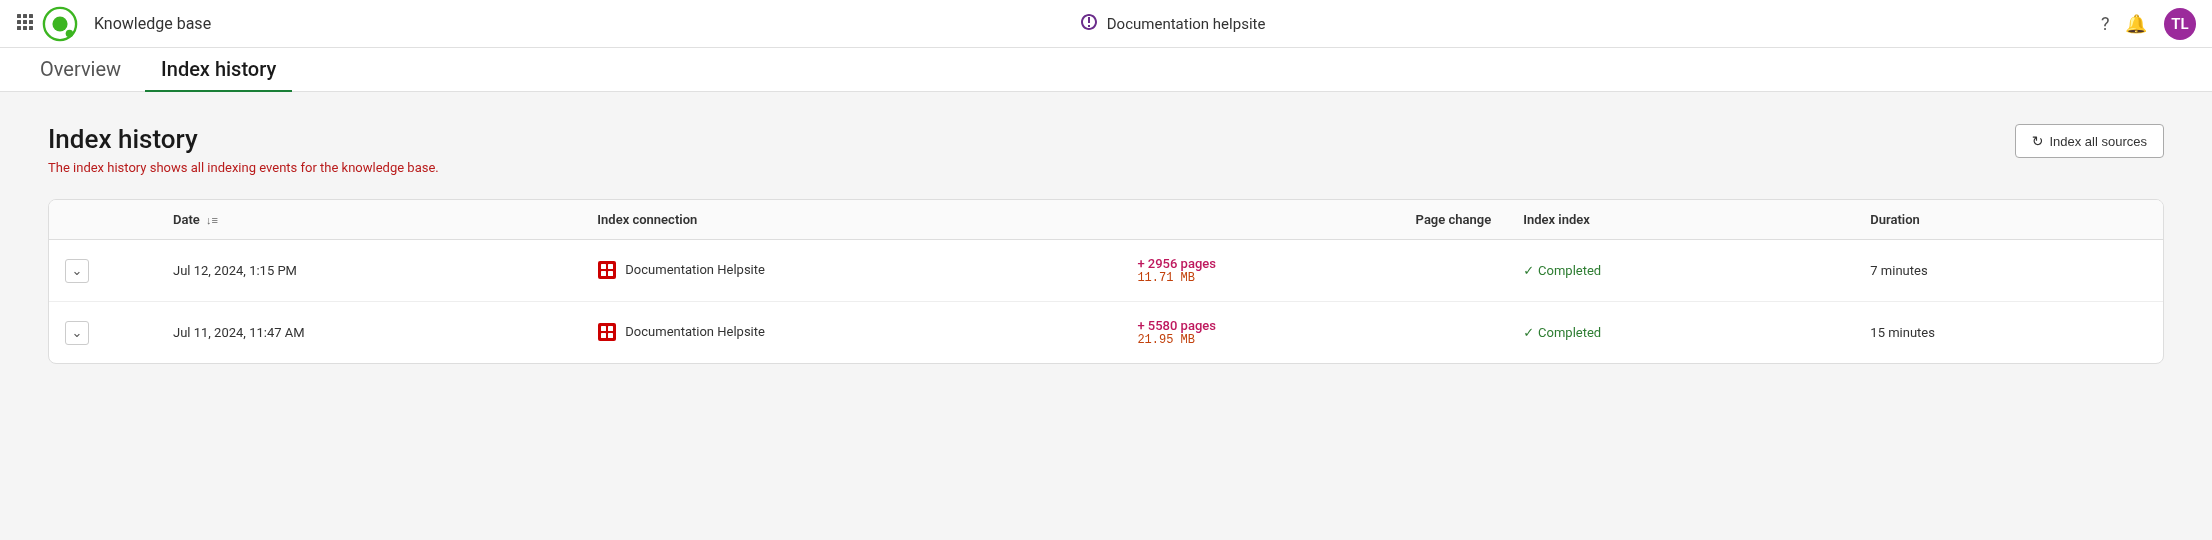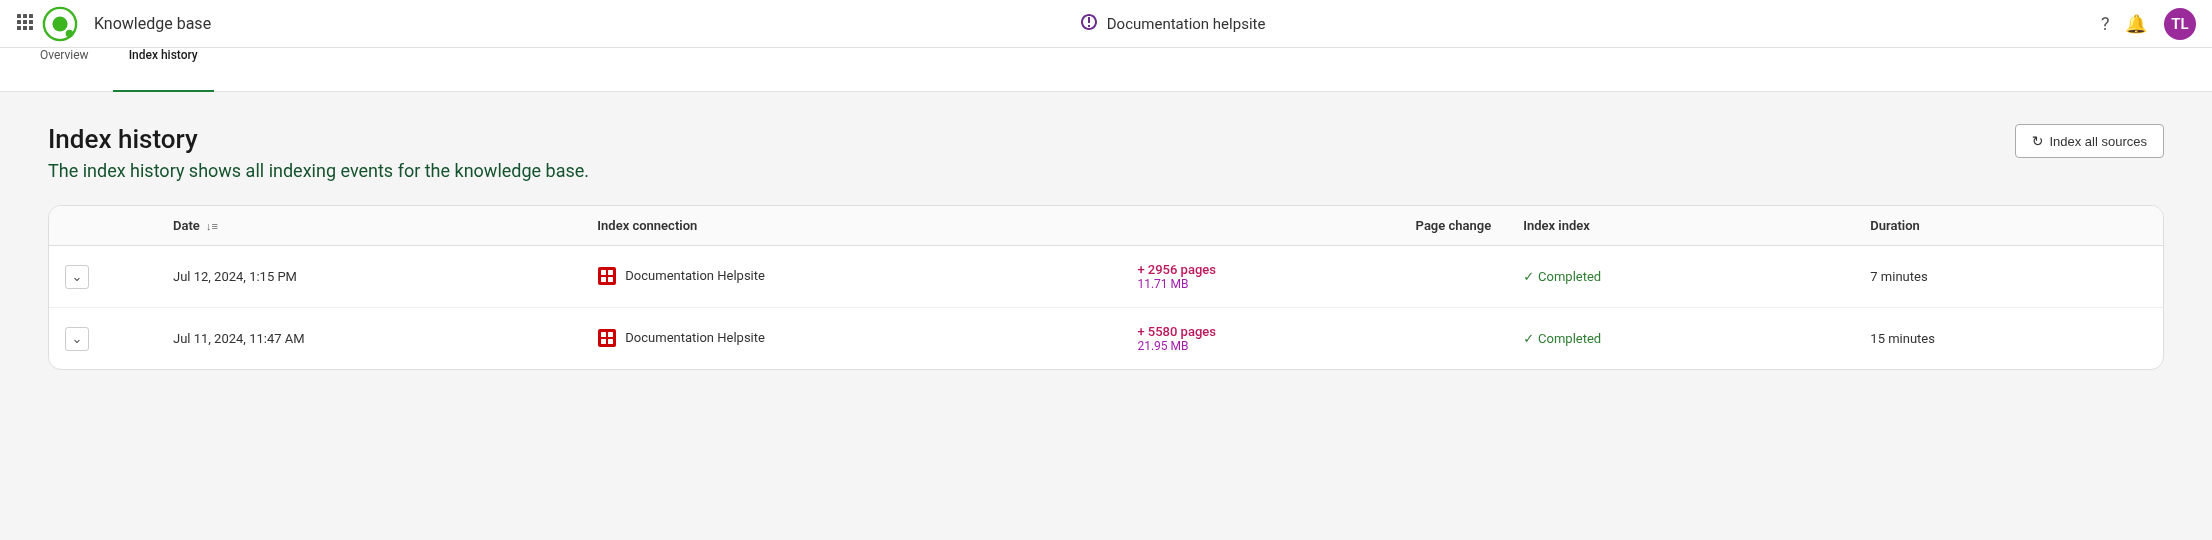--- a/index.html
+++ b/index.html
@@ -25,46 +25,46 @@
       display: flex; align-items: center; justify-content: center;
       font-size: 15px; font-weight: 600; cursor: pointer;
     }
 
     
     .sub-nav {
       display: flex; align-items: center; background: #fff;
       border-bottom: 1px solid #e0e0e0; padding: 0 24px; height: 44px;
     }
     .sub-nav-tab {
-      display: flex; align-items: flex-start; height: 44px;
-      padding: 0 16px; cursor: pointer; color: #555; font-size: 12px;
+      display: flex; align-items: center; height: 44px;
+      padding: 0 16px; cursor: pointer; color: #555; font-size: 20px;
       border-bottom: 2px solid transparent; margin-right: 8px;
     }
     .sub-nav-tab.active { color: #1a1a1a; border-bottom: 2px solid #1a7f37; font-weight: 500; }
 
     
     .main { background: #f5f5f5; padding: 32px 48px; min-height: calc(540px - 92px); }
 
     .page-header {
       display: flex; justify-content: space-between; align-items: flex-start;
       margin-bottom: 24px;
     }
     .page-title { font-size: 26px; font-weight: 500; color: #1a1a1a; margin-bottom: 6px; }
-    .page-subtitle { font-size: 18px; color: #14532d; }
+    .page-subtitle { font-size: 13px; color: #b91c1c; }
 
     .index-all-btn {
       display: flex; align-items: center; gap: 6px;
       border: 1px solid #aaa; background: #fff;
       padding: 8px 16px; border-radius: 4px;
       cursor: pointer; font-size: 13px; color: #333;
     }
 
     
     .table-container {
-      background: #fff; border: 1px solid #ddd; border-radius: 13px;
+      background: #fff; border: 1px solid #ddd; border-radius: 8px;
       overflow: hidden;
     }
     table { width: 100%; border-collapse: collapse; }
     thead tr { border-bottom: 1px solid #ddd; background: #fafafa; }
     thead th {
       text-align: left; padding: 12px 16px;
       font-size: 13px; font-weight: 600; color: #333;
     }
     .th-date { width: 220px; }
     .th-source { width: 280px; }
@@ -85,21 +85,21 @@
 
     .source-icon {
       display: inline-flex; align-items: center; gap: 8px;
     }
     .icon-box {
       width: 20px; height: 20px; display: inline-flex;
       align-items: center; justify-content: center;
     }
 
     .page-change-positive { color: #be185d; font-weight: 500; }
-    .page-size { color: #a21caf; font-size: 12px; }
+    .page-size { color: #c2410c; font-size: 12px; font-family: Liberation Mono, monospace; }
 
     .status-completed { color: #2e7d32; display: flex; align-items: center; gap: 4px; }
 
     .sort-icon { font-size: 11px; margin-left: 3px; color: #666; }
 
     .icon-refresh { font-size: 14px; }
   </style>
 </head>
 <body>
 

